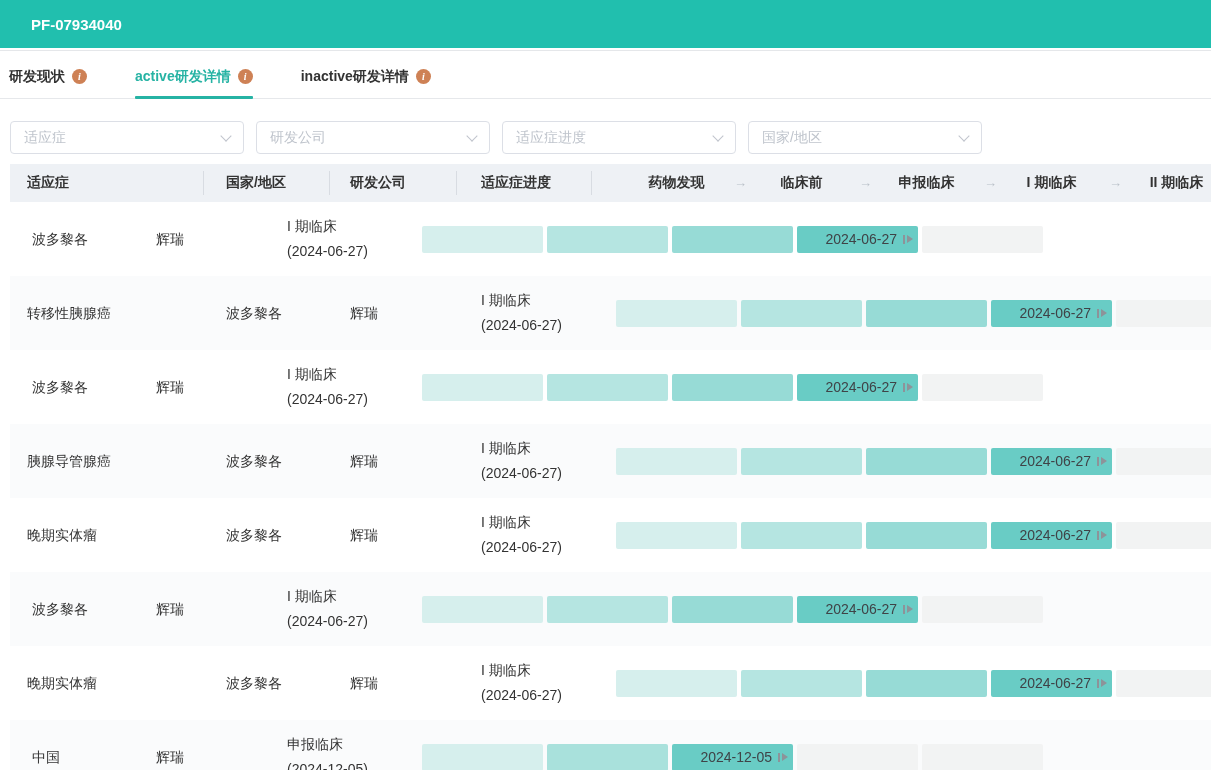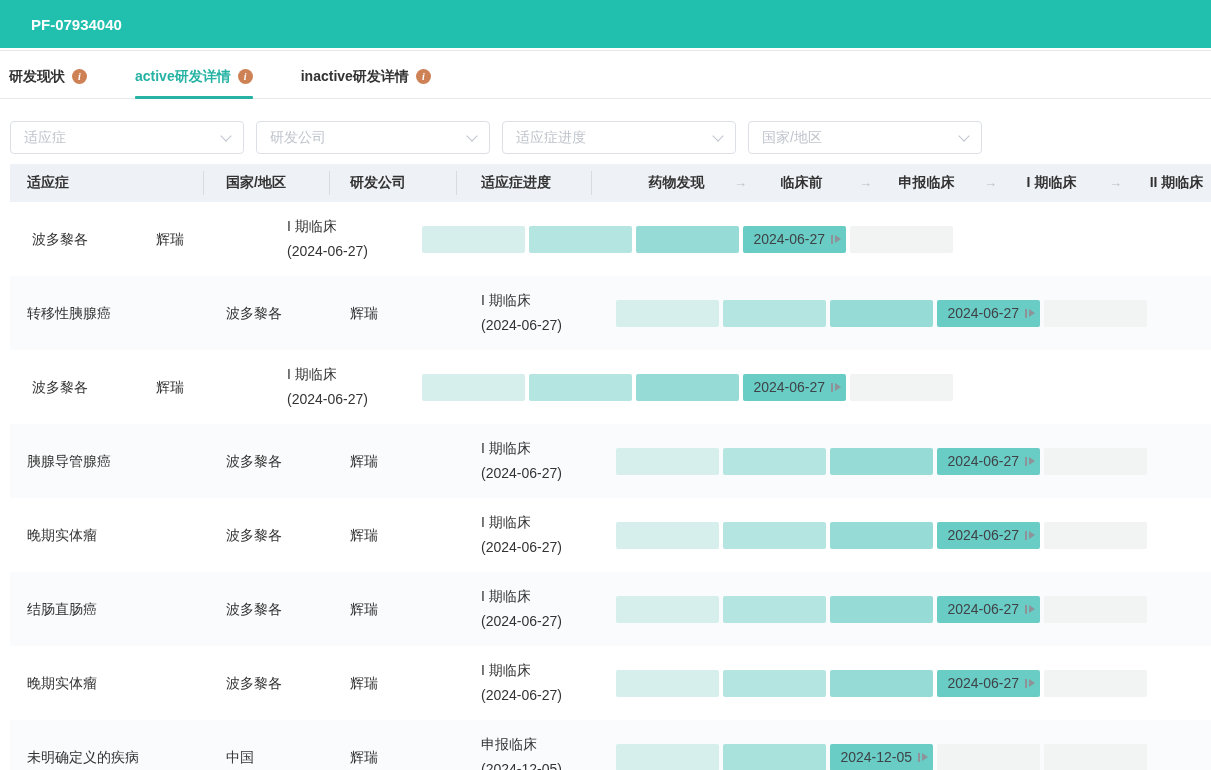--- a/index.html
+++ b/index.html
@@ -60,21 +60,21 @@
   .stage-hcell { width:121px; margin-right:4px; text-align:center; position:relative; }
   .stage-arrow {
     position:absolute; right:-10px; top:50%; transform:translateY(-54%);
     color:#bac1c9; font-weight:normal; font-size:13px;
   }
   .tbody .row { display:flex; align-items:center; height:74px; }
   .tbody .row:nth-child(even) { background:#fafbfc; }
   .cell { line-height:20px; }
   .c4.cell { line-height:25px; }
   .bars { display:flex; padding-left:24px; }
-  .seg { width:103px; height:27px; margin-right:4px; border-radius:2px; flex:none; }
+  .seg { width:121px; height:27px; margin-right:4px; border-radius:2px; flex:none; }
   .seg.cur {
     display:flex; align-items:center; justify-content:flex-end;
     padding-right:5px; color:#3f4347; cursor:pointer;
   }
   .step-icon { display:inline-flex; align-items:center; margin-left:6px; }
   .step-icon::before { content:""; width:2px; height:9px; background:#8d9399; margin-right:2px; }
   .step-icon::after {
     content:""; width:0; height:0;
     border-left:6px solid #8d9399; border-top:4px solid transparent; border-bottom:4px solid transparent;
   }
@@ -236,21 +236,20 @@
             <div class="seg" style="background: rgb(181, 229, 225);"></div>
             <div class="seg" style="background: rgb(151, 219, 214);"></div>
             <div class="seg cur" style="background: rgb(105, 204, 197);">
               <span>2024-06-27</span>
               <span class="step-icon"></span>
             </div>
             <div class="seg" style="background: rgb(242, 243, 243);"></div>
           </div>
   </div>
         <div class="row">
-    <div class="cell c1">结肠直肠癌</div>
     <div class="cell c2">波多黎各</div>
     <div class="cell c3">辉瑞</div>
     <div class="cell c4">
       <div>I 期临床</div>
       <div>(2024-06-27)</div>
     </div>
     <div class="bars">
             <div class="seg" style="background: rgb(214, 239, 237);"></div>
             <div class="seg" style="background: rgb(181, 229, 225);"></div>
             <div class="seg" style="background: rgb(151, 219, 214);"></div>
@@ -274,21 +273,20 @@
             <div class="seg" style="background: rgb(181, 229, 225);"></div>
             <div class="seg" style="background: rgb(151, 219, 214);"></div>
             <div class="seg cur" style="background: rgb(105, 204, 197);">
               <span>2024-06-27</span>
               <span class="step-icon"></span>
             </div>
             <div class="seg" style="background: rgb(242, 243, 243);"></div>
           </div>
   </div>
         <div class="row">
-    <div class="cell c1">未明确定义的疾病</div>
     <div class="cell c2">中国</div>
     <div class="cell c3">辉瑞</div>
     <div class="cell c4">
       <div>申报临床</div>
       <div>(2024-12-05)</div>
     </div>
     <div class="bars">
             <div class="seg" style="background: rgb(214, 239, 237);"></div>
             <div class="seg" style="background: rgb(169, 225, 220);"></div>
             <div class="seg cur" style="background: rgb(105, 204, 197);">

